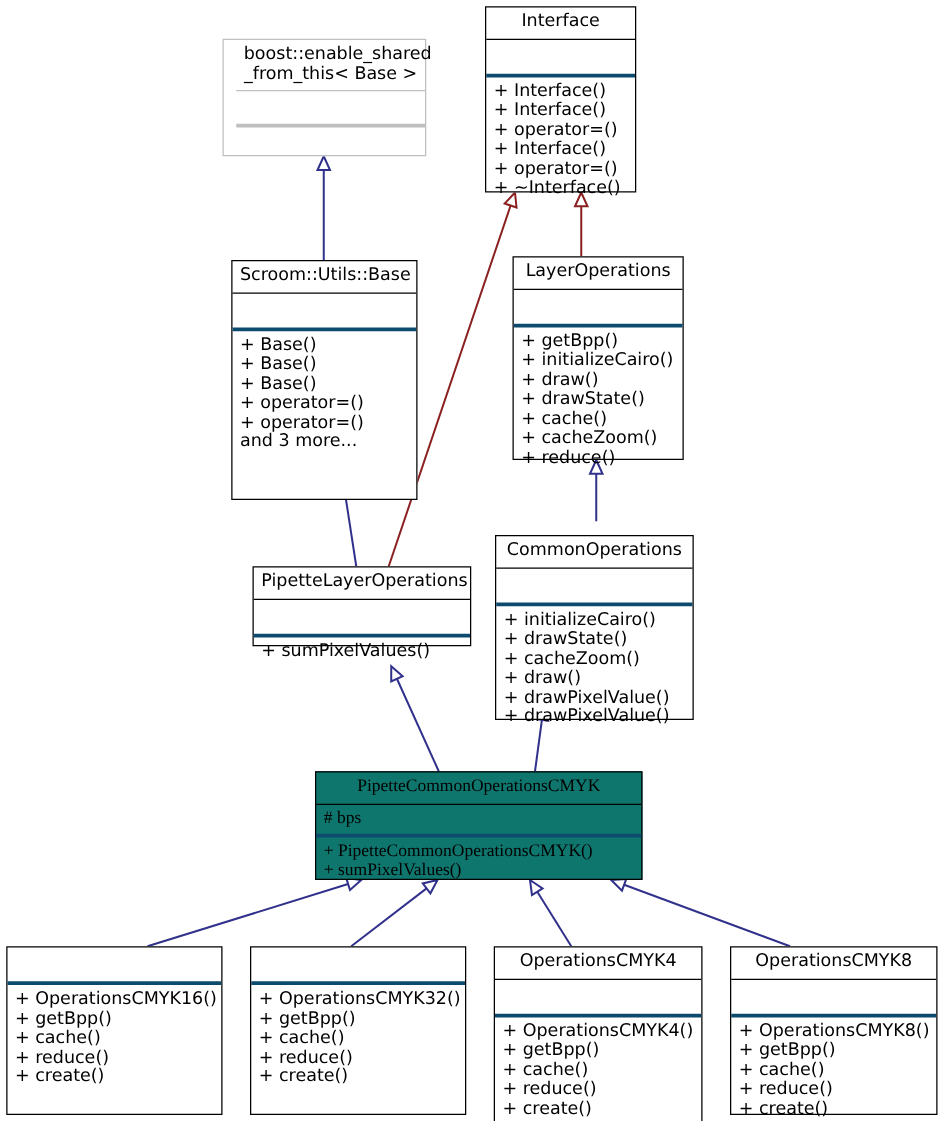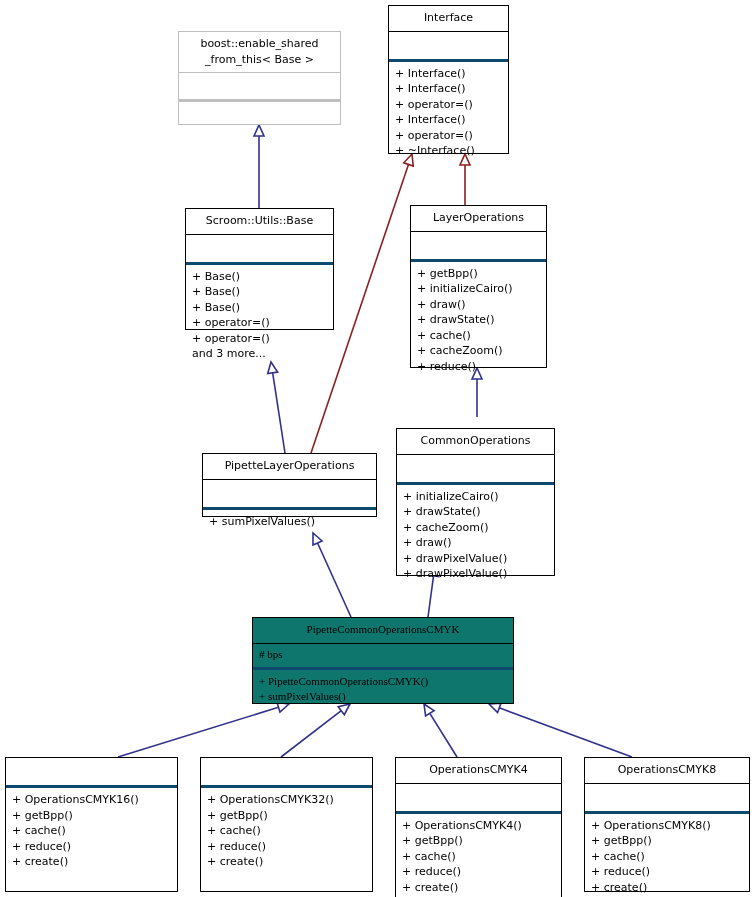--- a/index.html
+++ b/index.html
@@ -24,27 +24,28 @@
     top: 0;
     width: 755px;
     height: 897px;
     pointer-events: none;
   }
   .uml-node {
     position: absolute;
     box-sizing: border-box;
     border: 1px solid #000000;
     background: #ffffff;
-    font-size: 11px;
+    font-size: 14px;
     line-height: 15.5px;
     color: #000000;
     z-index: 2;
   }
   .uml-node.muted {
     border-color: #bfbfbf;
+    padding-left: 10px;
   }
   .uml-node.highlight {
     background: #0f766e;
     font-family: Liberation Serif, serif;
   }
   .uml-title {
     text-align: center;
     padding: 4px 6px 5px 6px;
     white-space: pre-line;
     border-bottom: 1px solid #000000;
@@ -131,21 +132,21 @@
         </div>
         <div class="uml-ops">
           <div class="uml-row">+ Interface()</div>
           <div class="uml-row">+ Interface()</div>
           <div class="uml-row">+ operator=()</div>
           <div class="uml-row">+ Interface()</div>
           <div class="uml-row">+ operator=()</div>
           <div class="uml-row">+ ~Interface()</div>
         </div>
       </div>
-      <div class="uml-node" style="left: 185px; top: 208px; width: 149px; height: 122px;">
+      <div class="uml-node" style="left: 185px; top: 208px; width: 149px; height: 192px;">
         <div class="uml-title" style="min-height: 15px;">Scroom::Utils::Base</div>
         <div class="uml-attrs" style="min-height: 21px;">
           <div class="uml-row"></div>
         </div>
         <div class="uml-ops">
           <div class="uml-row">+ Base()</div>
           <div class="uml-row">+ Base()</div>
           <div class="uml-row">+ Base()</div>
           <div class="uml-row">+ operator=()</div>
           <div class="uml-row">+ operator=()</div>

